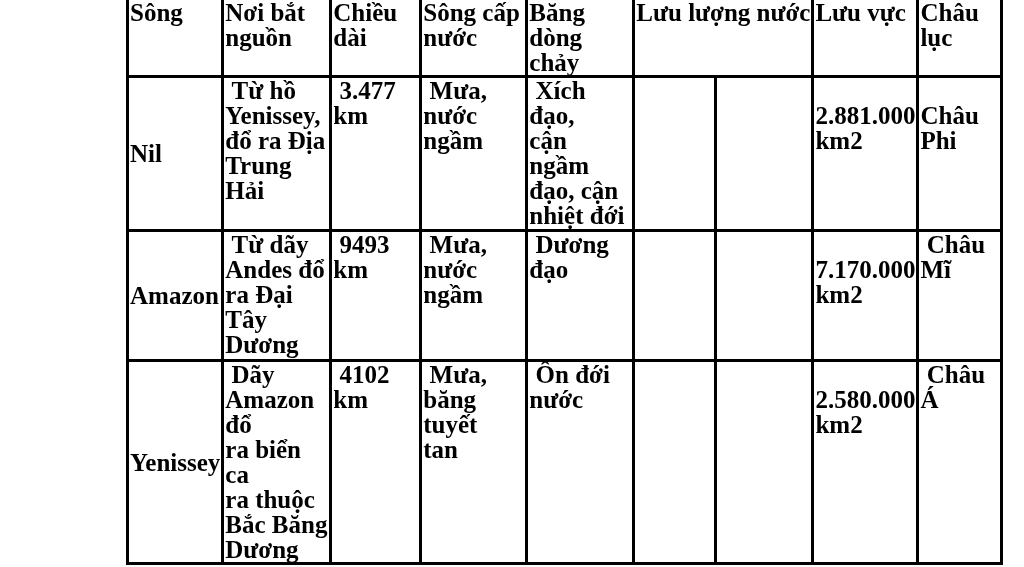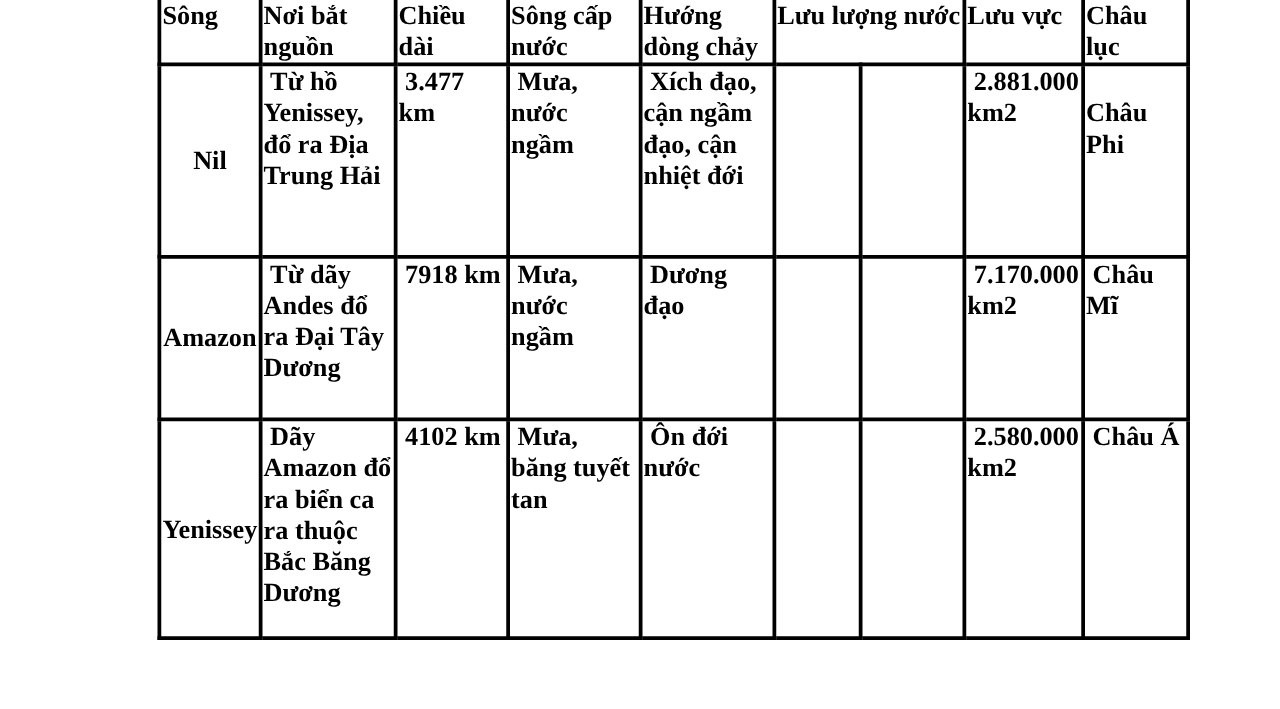--- a/index.html
+++ b/index.html
@@ -9,21 +9,21 @@
     font-family:"Liberation Serif", serif;
   }
   table.rivers{
     position:absolute;left:126px;top:-3px;
     border-collapse:collapse;table-layout:fixed;
   }
   th,td{
     border:3px solid #000000;
     color:#000000;
     font-weight:bold;
-    font-size:21px;
+    font-size:25px;
     line-height:25px;
     text-align:left;
     vertical-align:top;
     padding:0 1px;
     white-space:pre-wrap;
     overflow:hidden;
   }
   
   col.c-song{width:78px;}
   col.c-origin{width:108px;}
@@ -32,21 +32,21 @@
   col.c-direction{width:107px;}
   col.c-flood{width:69px;}
   col.c-dry{width:83px;}
   col.c-basin{width:95px;}
   col.c-continent{width:84px;}
   tr.hr1{height:50px;}
   tr.hr2{height:52px;}
   tr.r0{height:154px;}
   tr.r1{height:130px;}
   tr.r2{height:175px;}
-  td.rname{vertical-align:middle;white-space:pre;text-align:center;}
+  td.rname{vertical-align:middle;white-space:pre;}
   th.nw{white-space:pre;}
 </style>
 </head>
 <body>
 
 <table class="rivers">
   <colgroup>
     <col class="c-song">
       <col class="c-origin">
       <col class="c-length">
@@ -60,21 +60,21 @@
 
   <tbody>
       <tr class="hr1">
     <th>Sông</th>
     <th>Nơi bắt
 nguồn</th>
     <th>Chiều
 dài</th>
     <th>Sông cấp
 nước</th>
-    <th>Hướng
+    <th>Băng
 dòng chảy</th>
     <th class="nw" colspan="2">Lưu lượng nước</th>
     <th>Lưu vực</th>
     <th>Châu lục</th>
   </tr>
 
 
   <tr class="r0">
     <td class="rname">Nil</td>
     <td> Từ hồ
@@ -98,21 +98,21 @@
 Châu
 Phi</td>
   </tr>
 
   <tr class="r1">
     <td class="rname">Amazon</td>
     <td> Từ dãy
 Andes đổ
 ra Đại Tây
 Dương</td>
-    <td> 7918 km</td>
+    <td> 9493 km</td>
     <td> Mưa,
 nước
 ngầm</td>
     <td> Dương đạo</td>
     <td></td>
     <td></td>
     <td> 7.170.000
 km2</td>
     <td> Châu
 Mĩ</td>

